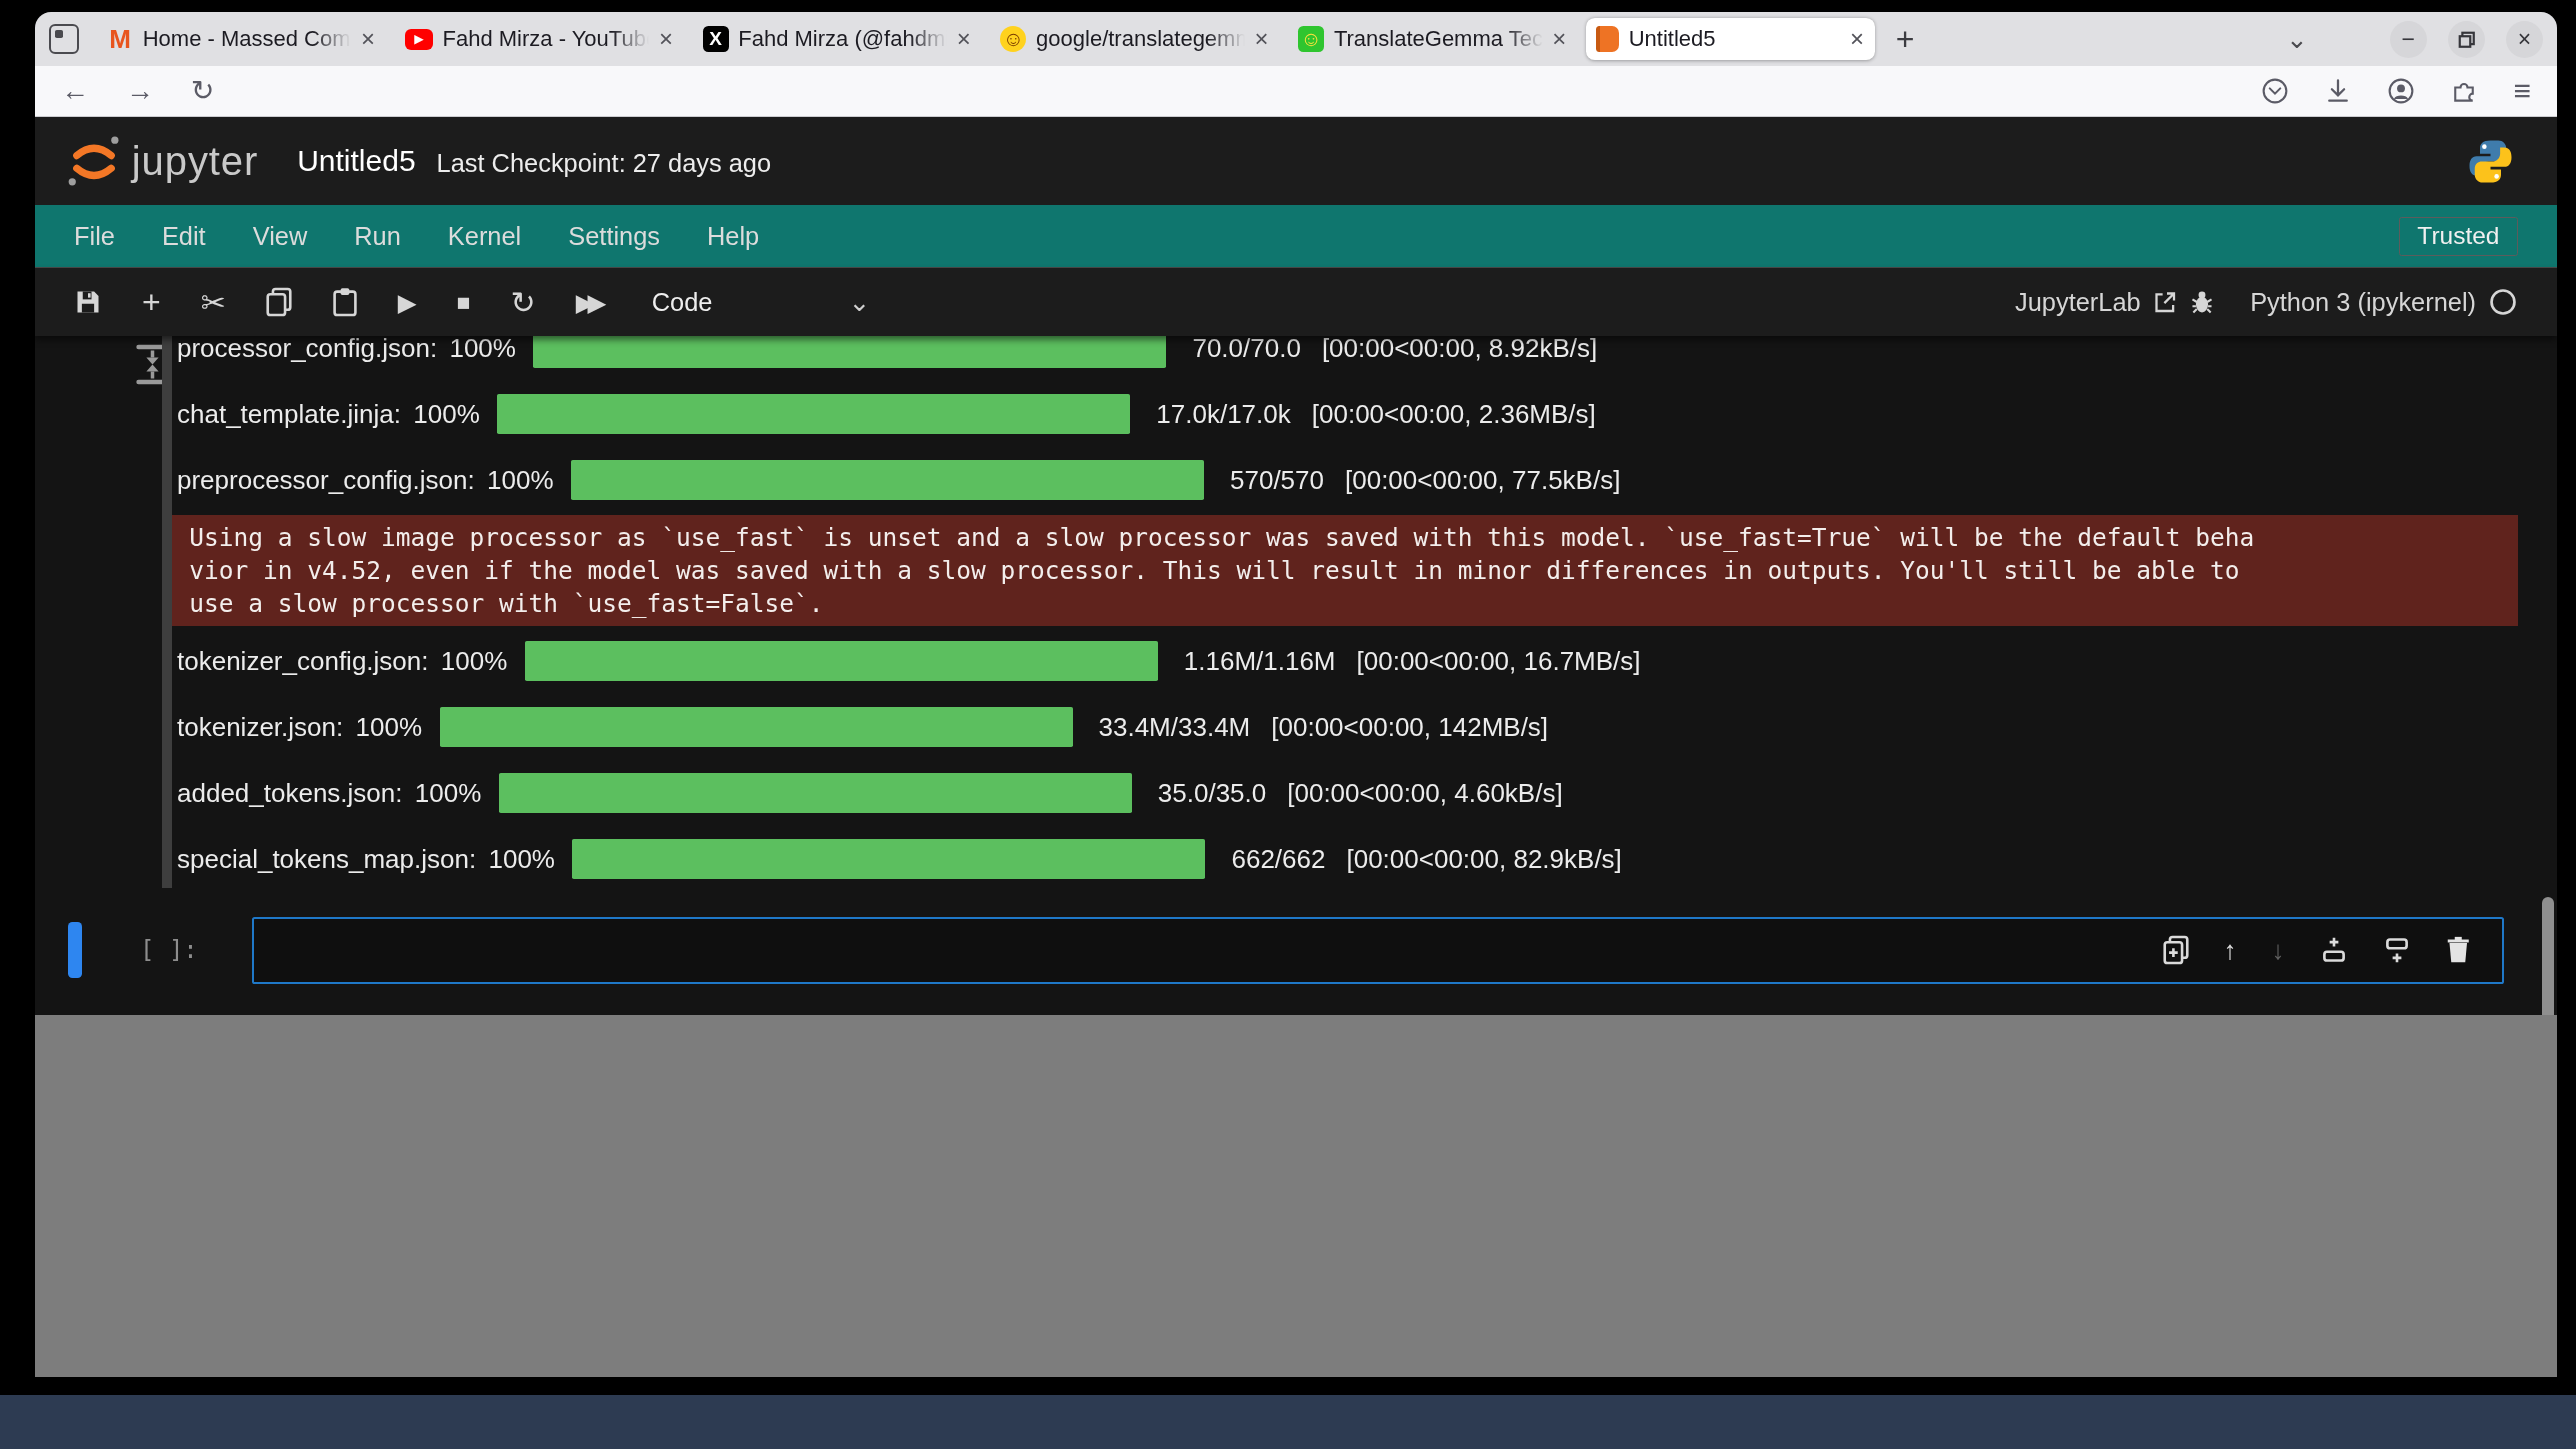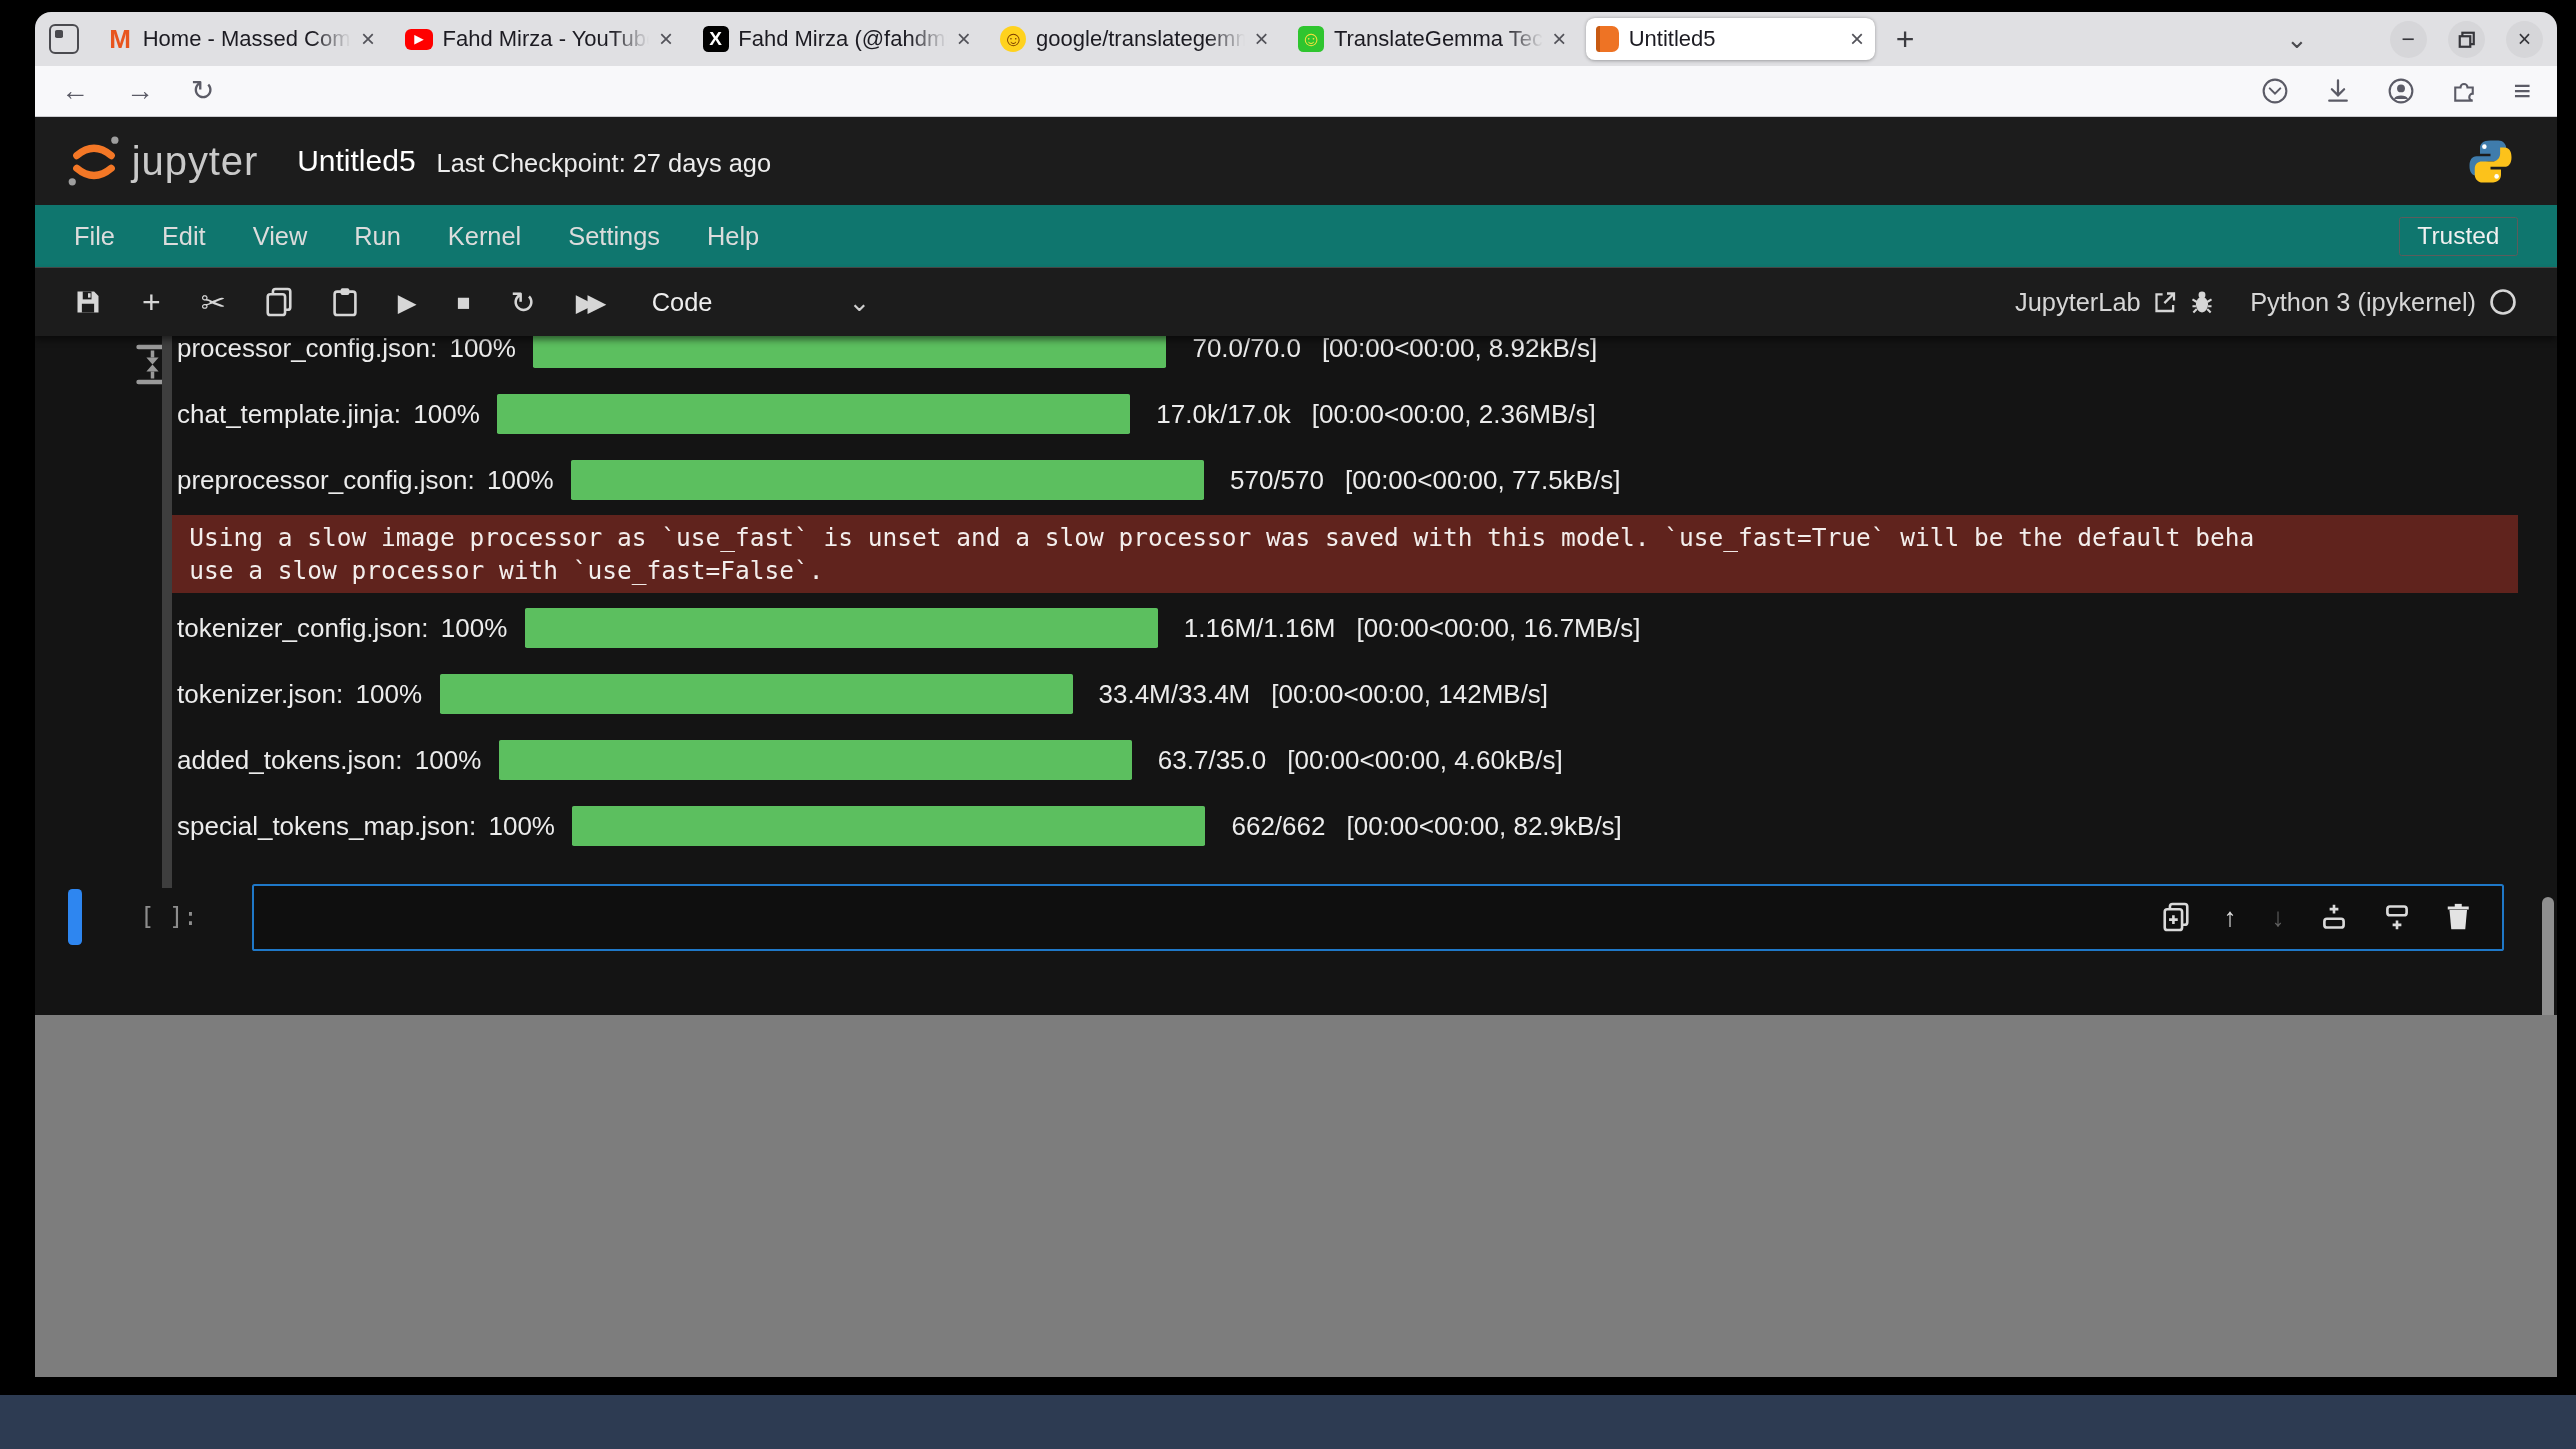--- a/index.html
+++ b/index.html
@@ -288,36 +288,36 @@
         <span class="pfile">chat_template.jinja:</span><span class="ppct">100%</span>
         <span class="pbar"></span>
         <span class="pamount">17.0k/17.0k</span><span class="ptiming">[00:00&lt;00:00, 2.36MB/s]</span>
       </div>
       <div class="prow">
         <span class="pfile">preprocessor_config.json:</span><span class="ppct">100%</span>
         <span class="pbar"></span>
         <span class="pamount">570/570</span><span class="ptiming">[00:00&lt;00:00, 77.5kB/s]</span>
       </div>
 
-      <div class="warnblock"><div>Using a slow image processor as `use_fast` is unset and a slow processor was saved with this model. `use_fast=True` will be the default beha</div><div>use a slow processor with `use_fast=False`.</div></div>
+      <div class="warnblock"><div>Using a slow image processor as `use_fast` is unset and a slow processor was saved with this model. `use_fast=True` will be the default beha</div><div>vior in v4.52, even if the model was saved with a slow processor. This will result in minor differences in outputs. You'll still be able to</div><div>use a slow processor with `use_fast=False`.</div></div>
 
       <div class="prow">
         <span class="pfile">tokenizer_config.json:</span><span class="ppct">100%</span>
         <span class="pbar"></span>
         <span class="pamount">1.16M/1.16M</span><span class="ptiming">[00:00&lt;00:00, 16.7MB/s]</span>
       </div>
       <div class="prow">
         <span class="pfile">tokenizer.json:</span><span class="ppct">100%</span>
         <span class="pbar"></span>
         <span class="pamount">33.4M/33.4M</span><span class="ptiming">[00:00&lt;00:00, 142MB/s]</span>
       </div>
       <div class="prow">
         <span class="pfile">added_tokens.json:</span><span class="ppct">100%</span>
         <span class="pbar"></span>
-        <span class="pamount">63.7/35.0</span><span class="ptiming">[00:00&lt;00:00, 4.60kB/s]</span>
+        <span class="pamount">35.0/35.0</span><span class="ptiming">[00:00&lt;00:00, 4.60kB/s]</span>
       </div>
       <div class="prow">
         <span class="pfile">special_tokens_map.json:</span><span class="ppct">100%</span>
         <span class="pbar"></span>
         <span class="pamount">662/662</span><span class="ptiming">[00:00&lt;00:00, 82.9kB/s]</span>
       </div>
 
       <div class="cell-row">
         <div class="sel-bar"></div>
         <span class="prompt mono">[ ]:</span>

